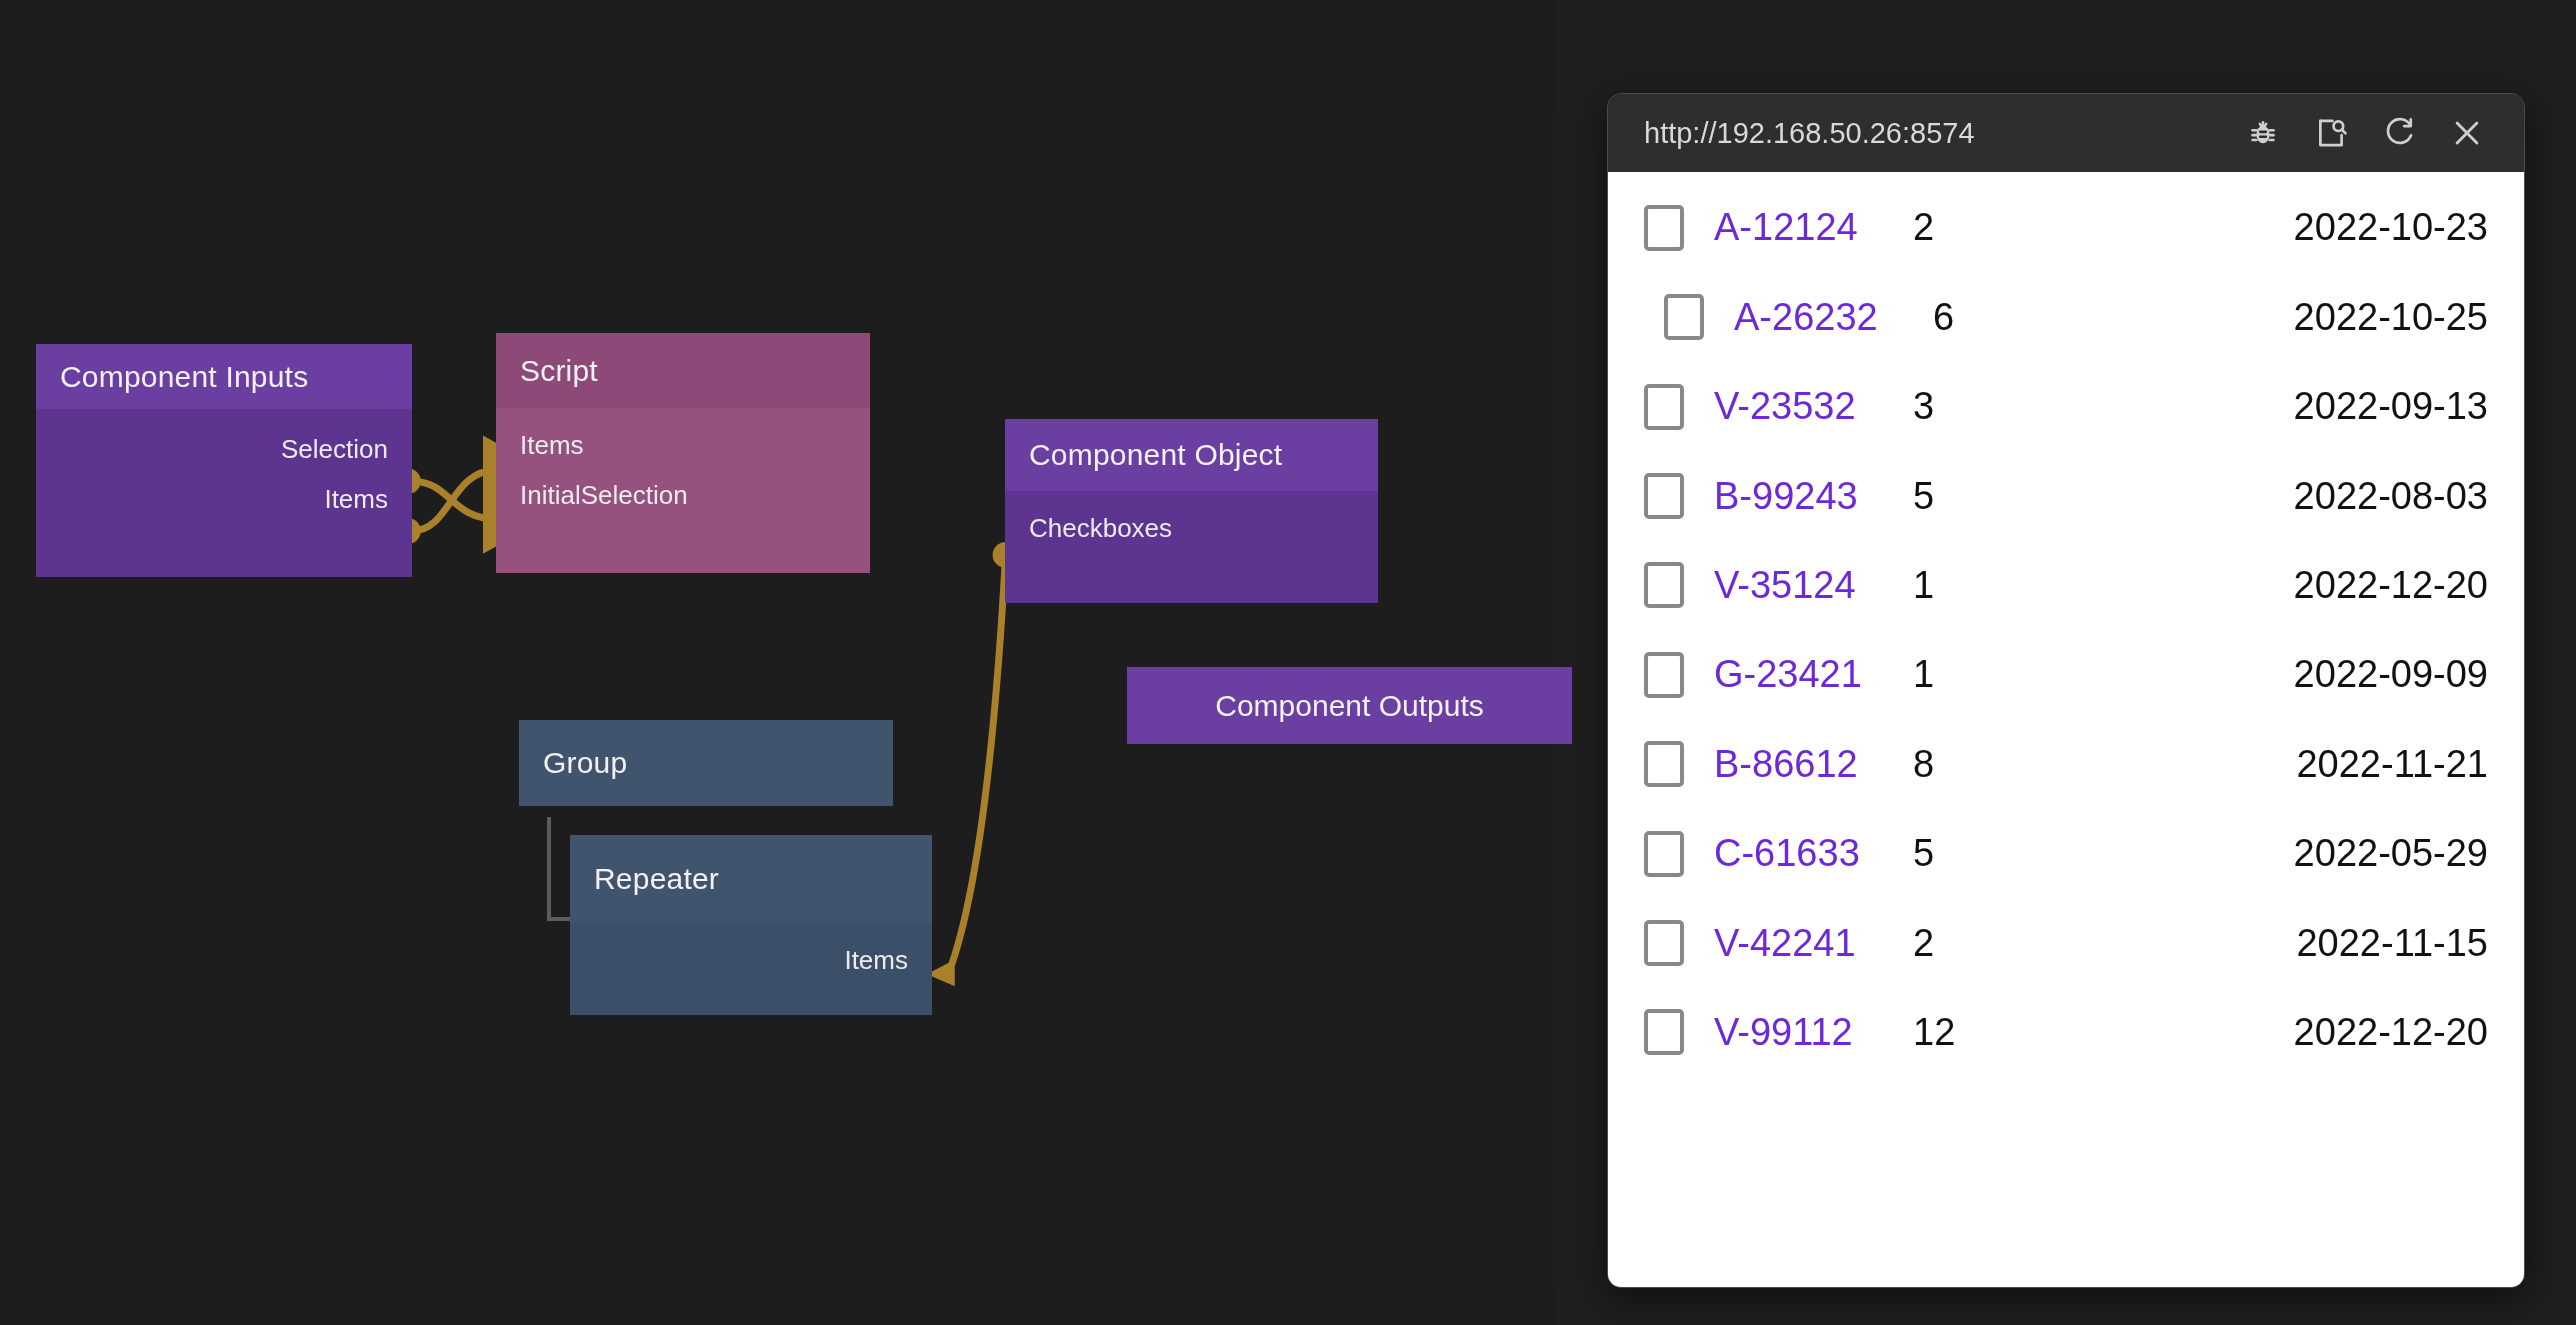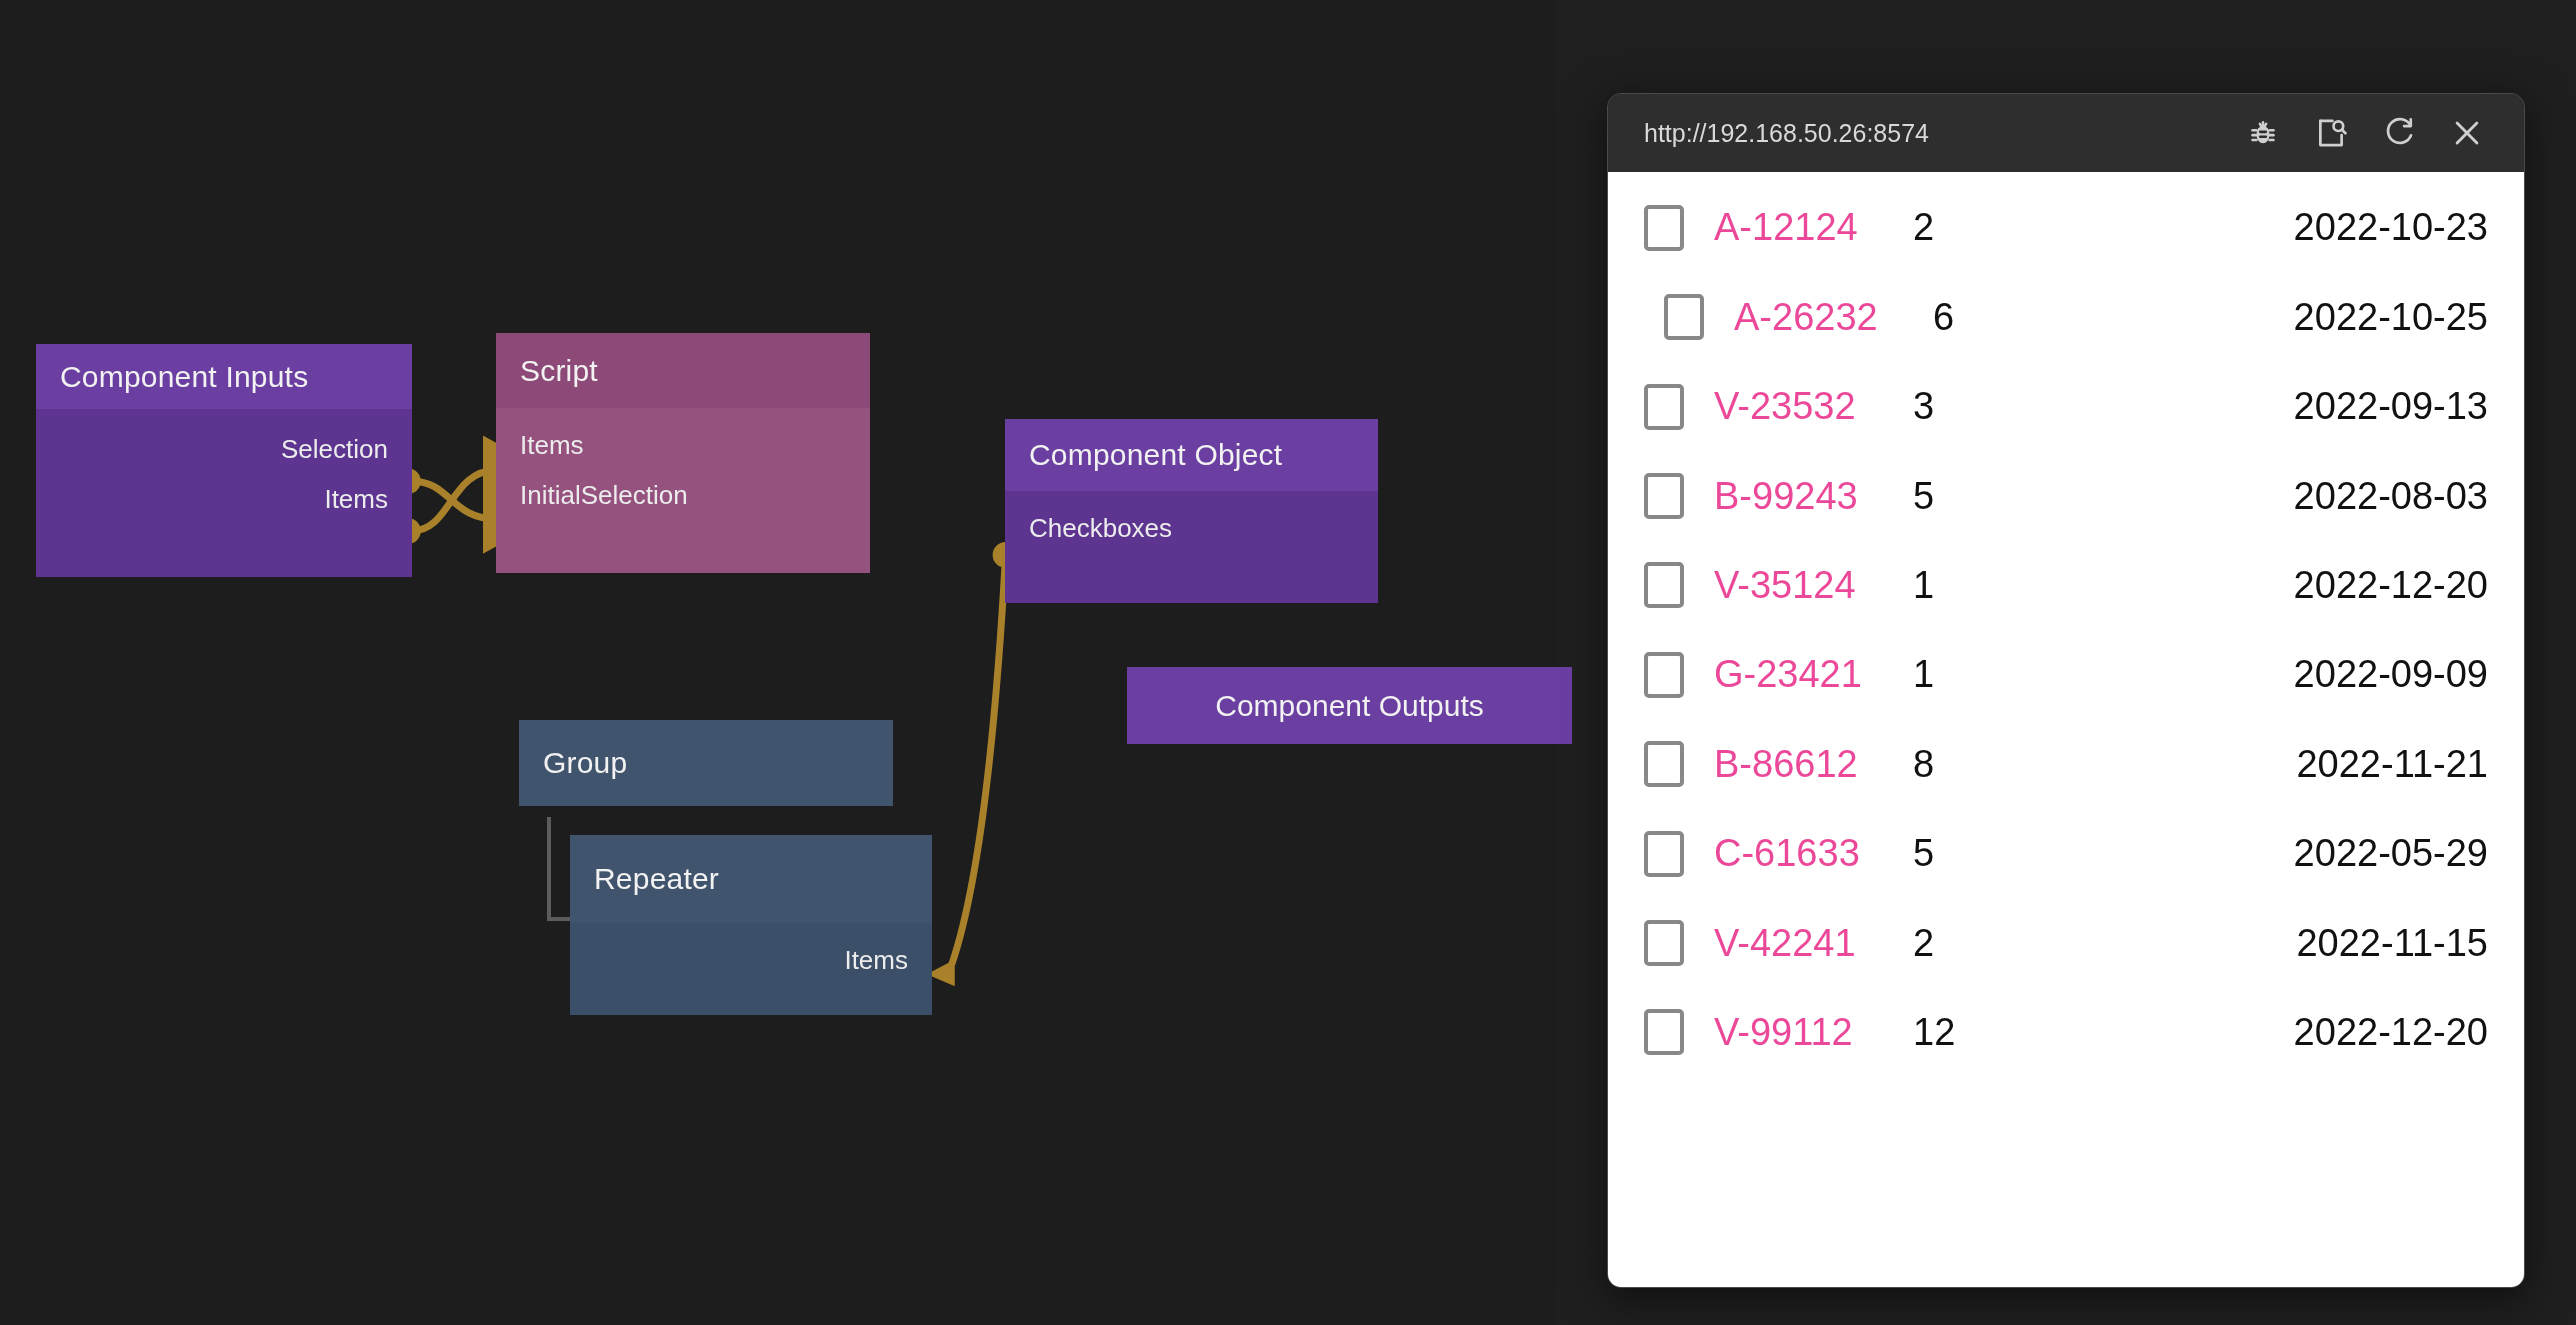--- a/index.html
+++ b/index.html
@@ -114,21 +114,21 @@
     height: 78px;
     background: #2e2e2e;
     display: flex;
     align-items: center;
     padding: 0 28px 0 36px;
     box-sizing: border-box;
   }
   #browser-url {
     flex: 1;
     color: #d9d9d9;
-    font-size: 25px;
+    font-size: 29px;
     white-space: nowrap;
     overflow: hidden;
   }
   .tb-icon {
     width: 58px;
     height: 58px;
     display: flex;
     align-items: center;
     justify-content: center;
     margin-left: 10px;
@@ -153,21 +153,21 @@
     height: 46px;
     border: 4px solid #888888;
     border-radius: 5px;
     background: #ffffff;
     box-sizing: border-box;
     flex: 0 0 auto;
   }
   .cell-id {
     width: 199px;
     margin-left: 30px;
-    color: #ec4899;
+    color: #6d28d9;
     font-size: 38px;
     font-family: "Liberation Sans", sans-serif;
     flex: 0 0 auto;
   }
   .cell-qty {
     width: 199px;
     color: #111111;
     font-size: 38px;
     flex: 0 0 auto;
   }

